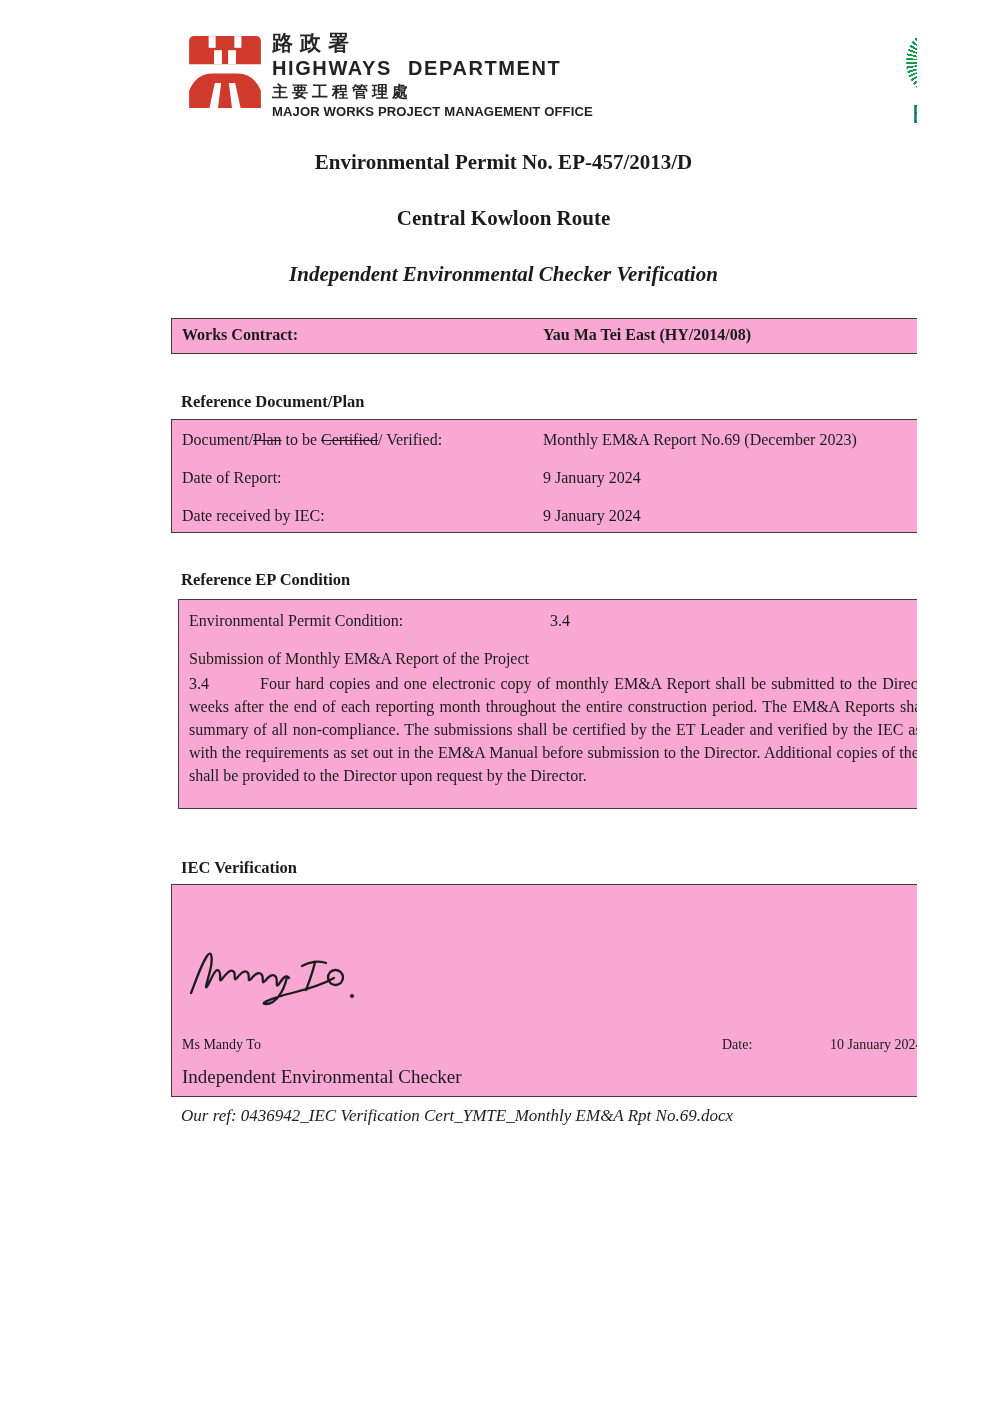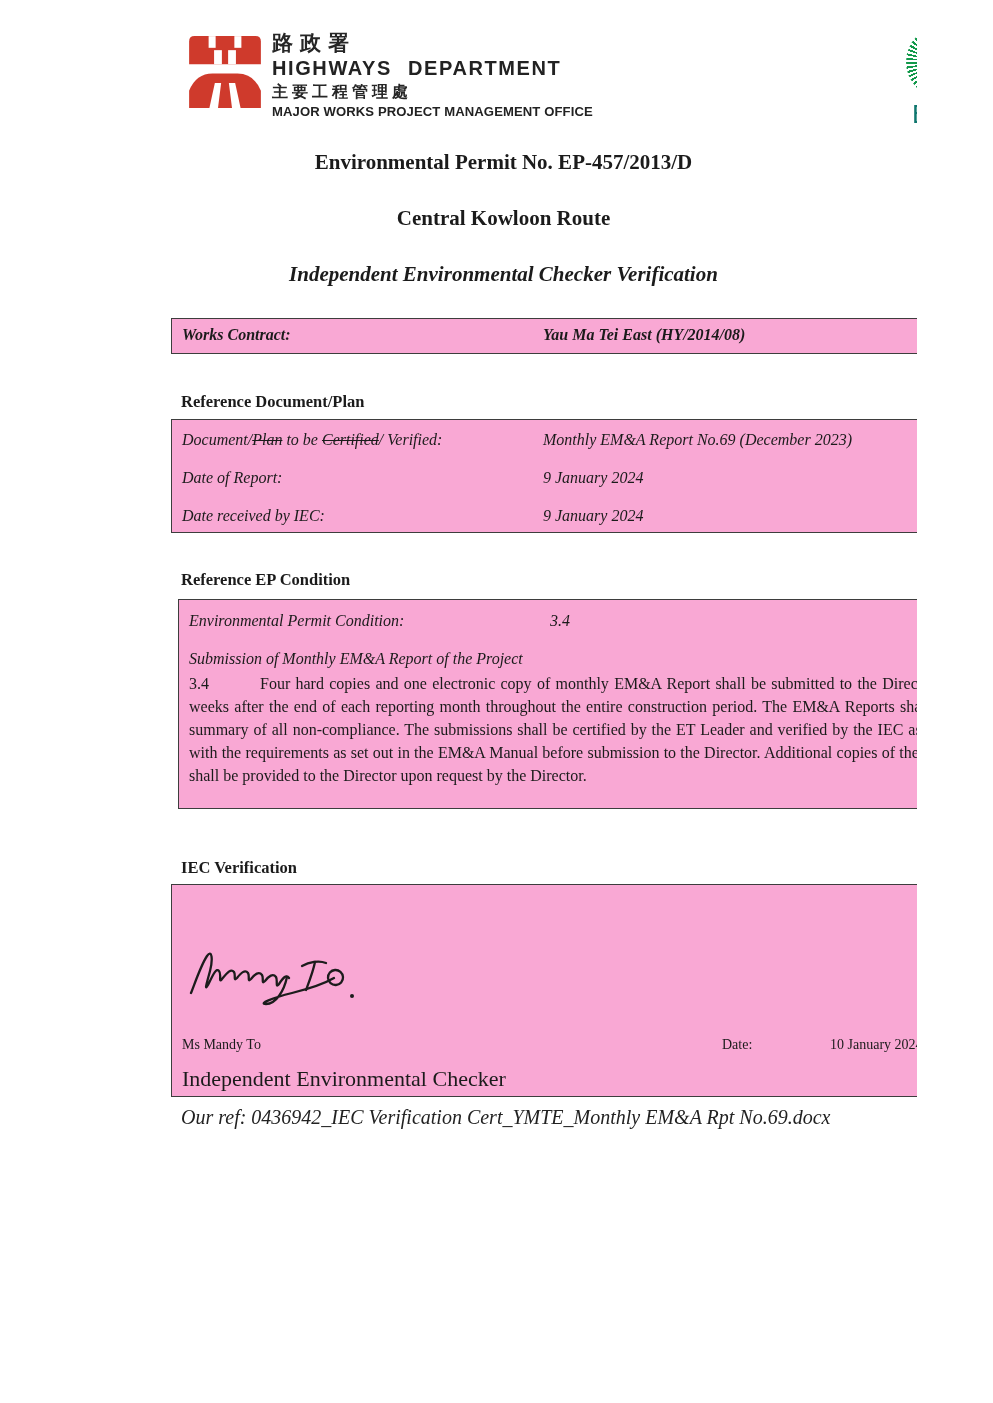--- a/index.html
+++ b/index.html
@@ -56,21 +56,21 @@
   }
   #title1 { top: 150px; }
   #title2 { top: 206px; }
   #title3 { top: 262px; font-style: italic; }
 
   
   .box { border: 1.5px solid #3d3d3d; background: #f9a8d4; }
   .section-heading { font-size: 16.5px; font-weight: 700; left: 105px; }
   .label-col { position: absolute; left: 10px; }
   .value-col { position: absolute; left: 371px; }
-  .doc-text { font-size: 16px; font-style: italic; }
+  .doc-text { font-size: 16px; }
   .bold { font-weight: 700; }
   .strike { text-decoration: line-through; }
 
   #box-works { left: 95px; top: 318px; width: 824px; height: 36px; }
   #box-works .row { position: relative; top: 7px; }
 
   #h-refdoc { top: 392px; }
   #box-refdoc { left: 95px; top: 419px; width: 824px; height: 114px; }
   .refdoc-row1 { top: 11px; }
   .refdoc-row2 { top: 49px; }
@@ -86,23 +86,23 @@
   }
   .clause-no { display: inline-block; width: 71px; }
 
   #h-iec { top: 858px; }
   #box-iec { left: 95px; top: 884px; width: 824px; height: 213px; }
   .iec-statement { position: absolute; left: 10px; top: 11px; width: 802px; font-size: 16px; line-height: 23px; }
   .signature { position: absolute; left: 14px; top: 62px; width: 176px; height: 64px; }
   .iec-name-row { position: absolute; left: 10px; top: 152px; width: 804px; font-size: 14px; }
   .iec-date-label { position: absolute; left: 540px; }
   .iec-date-value { position: absolute; left: 648px; }
-  .iec-title-row { position: absolute; left: 10px; top: 181px; font-size: 22px; }
+  .iec-title-row { position: absolute; left: 10px; top: 181px; font-size: 19px; }
 
-  .our-ref { left: 105px; top: 1106px; font-size: 20px; font-style: italic; color: #222; }
+  .our-ref { left: 105px; top: 1106px; font-size: 17px; font-style: italic; color: #222; }
 </style>
 </head>
 <body>
 
 <div class="page">
 
   <svg class="abs hyd-logo" viewBox="0 0 100 100" aria-hidden="true">
     <g fill="#cf3a2c">
       <path d="M4,11 Q4,4 11,4 L89,4 Q96,4 96,11 L96,40 L4,40 Z"></path>
       <path d="M4,96 L4,74 Q13,52 34,52 L66,52 Q87,52 96,74 L96,96 Z"></path>

